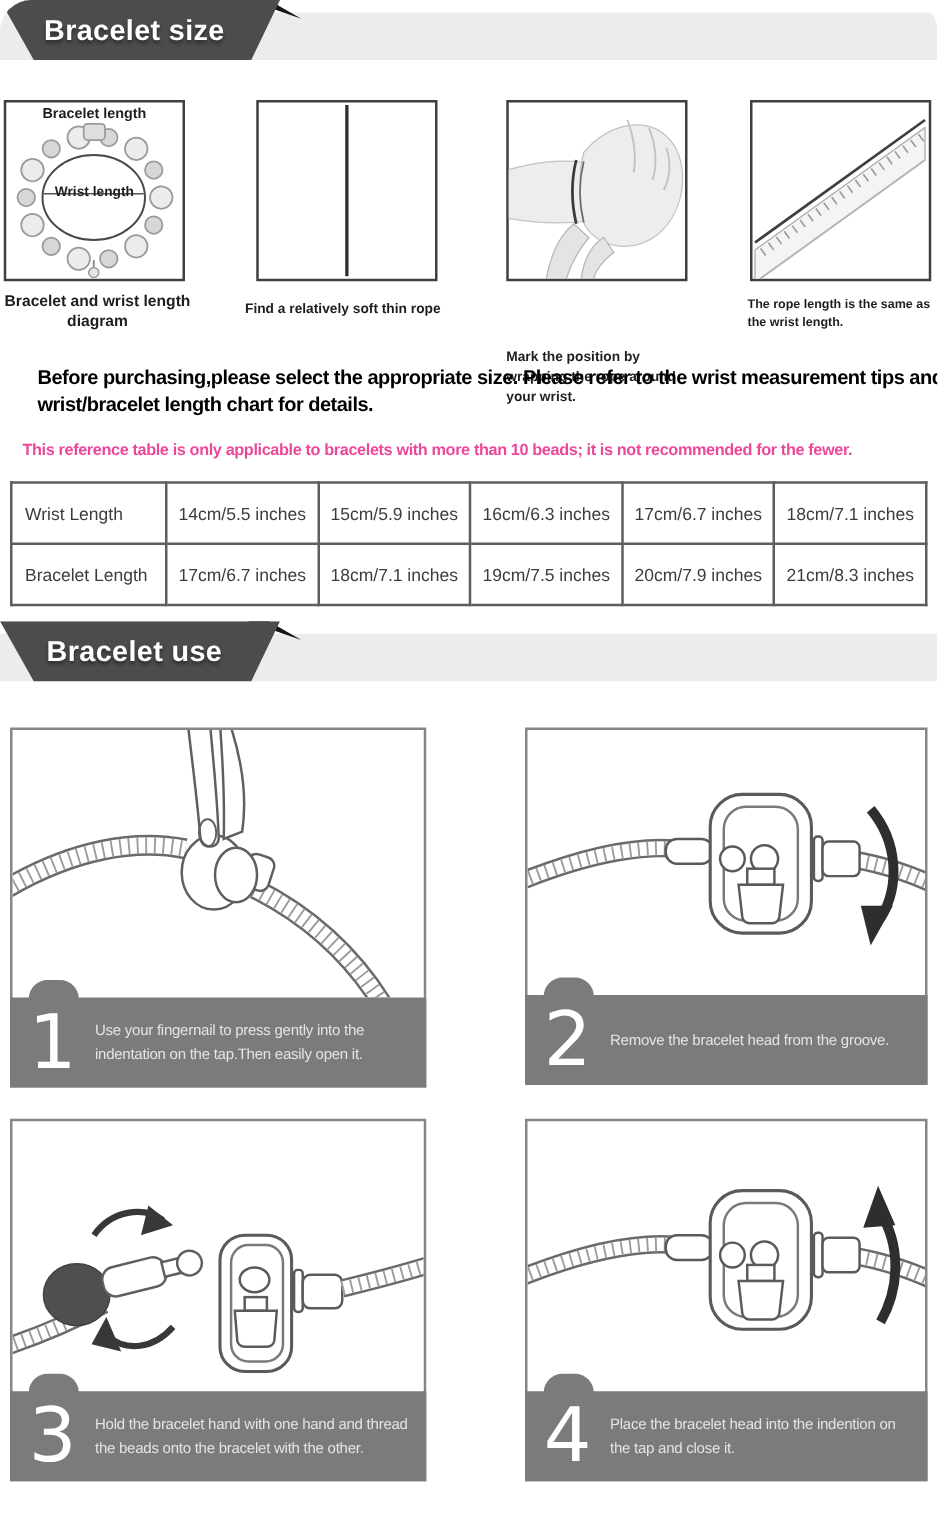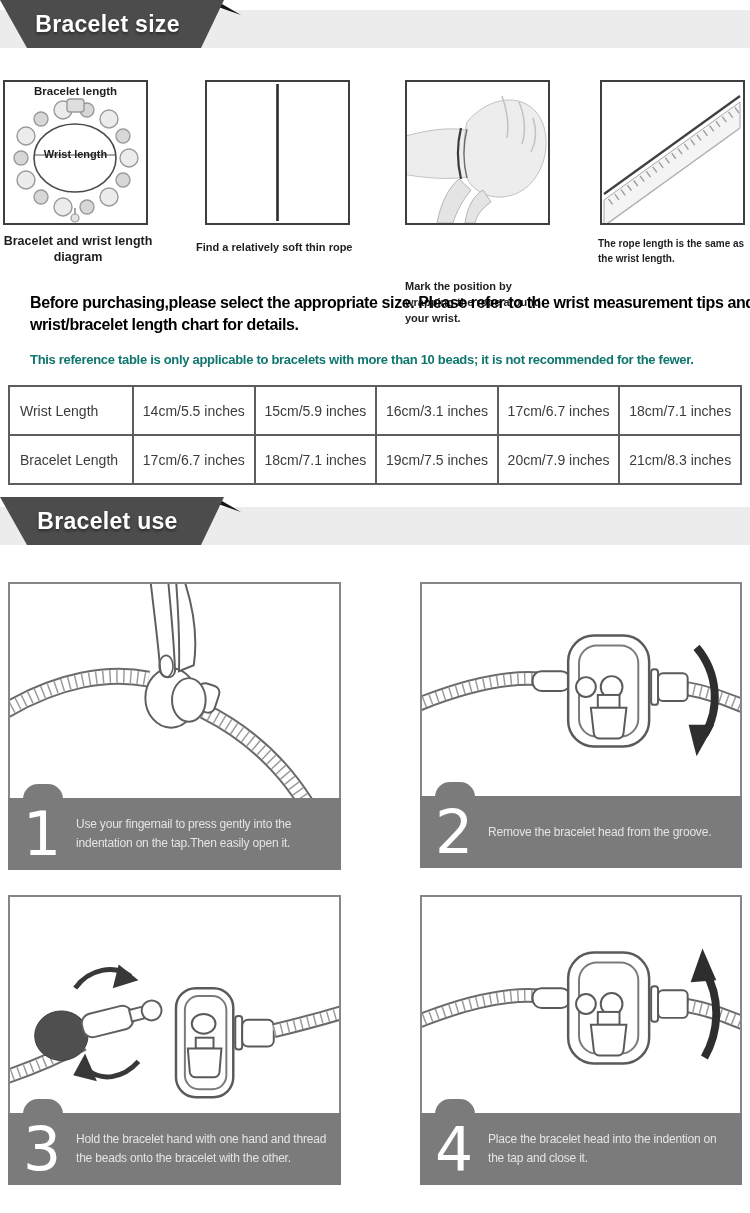--- a/index.html
+++ b/index.html
@@ -1,38 +1,38 @@
 <!DOCTYPE html>
 <html><head>
 <meta charset="utf-8">
 <style>
   html,body{margin:0;padding:0;background:#fff;}
   #page{position:relative;width:750px;height:1213px;background:#fff;overflow:hidden;
-        font-family:"Liberation Sans",sans-serif;}
+        font-family:"Liberation Sans",sans-serif;border-radius:25px;}
 
   
   .banner{position:absolute;left:0;width:750px;height:52px;}
   .banner .strip{position:absolute;top:10px;left:0;right:0;height:38px;background:#ececec;}
   .banner svg{position:absolute;top:0;left:0;}
   .banner .label{position:absolute;top:11px;left:0;width:215px;text-align:center;
     color:#fff;font-size:23px;font-weight:800;letter-spacing:.3px;
     text-shadow:0 2px 3px rgba(0,0,0,.45);}
 
   
   .pbox{position:absolute;top:80px;height:145px;width:145px;border:2px solid #3f3f3f;
         background:#fff;box-sizing:border-box;}
   .pbox svg{position:absolute;inset:0;}
   .pcap{position:absolute;font-weight:bold;color:#1e1e1e;}
   .pbox-label{position:absolute;left:0;right:0;text-align:center;font-weight:bold;color:#1e1e1e;}
 
   
   .intro{position:absolute;left:30px;top:292px;width:730px;font-size:16px;font-weight:bold;
          letter-spacing:-.4px;line-height:1.35;color:#000000;}
-  .warning{position:absolute;left:30px;top:352px;font-size:13px;font-weight:bold;
-         letter-spacing:-.3px;color:#0f766e;white-space:nowrap;}
+  .warning{position:absolute;left:18px;top:352px;font-size:13px;font-weight:bold;
+         letter-spacing:-.3px;color:#ec4899;white-space:nowrap;}
 
   
   table.sizes{position:absolute;left:8px;top:385px;width:734px;border-collapse:collapse;}
   table.sizes th,table.sizes td{border:2px solid #5d5d5d;height:47px;font-size:14px;
          color:#3c3c3c;font-weight:normal;text-align:center;padding:0;}
   table.sizes th{text-align:left;padding-left:10px;width:112px;}
 
   
   .spanel{position:absolute;background:#fff;border:2px solid #868686;box-sizing:border-box;}
   .sart{position:absolute;left:0;right:0;top:0;bottom:70px;overflow:hidden;}
@@ -122,21 +122,21 @@
 
   <div class="intro">Before purchasing,please select the appropriate size. Please refer to the wrist measurement tips and wrist/bracelet length chart for details.</div>
   <div class="warning">This reference table is only applicable to bracelets with more than 10 beads; it is not recommended for the fewer.</div>
 
   <table class="sizes">
     <tbody>
         <tr>
       <th>Wrist Length</th>
       <td>14cm/5.5 inches</td>
       <td>15cm/5.9 inches</td>
-      <td>16cm/3.1 inches</td>
+      <td>16cm/6.3 inches</td>
       <td>17cm/6.7 inches</td>
       <td>18cm/7.1 inches</td>
     </tr>
     <tr>
       <th>Bracelet Length</th>
       <td>17cm/6.7 inches</td>
       <td>18cm/7.1 inches</td>
       <td>19cm/7.5 inches</td>
       <td>20cm/7.9 inches</td>
       <td>21cm/8.3 inches</td>

